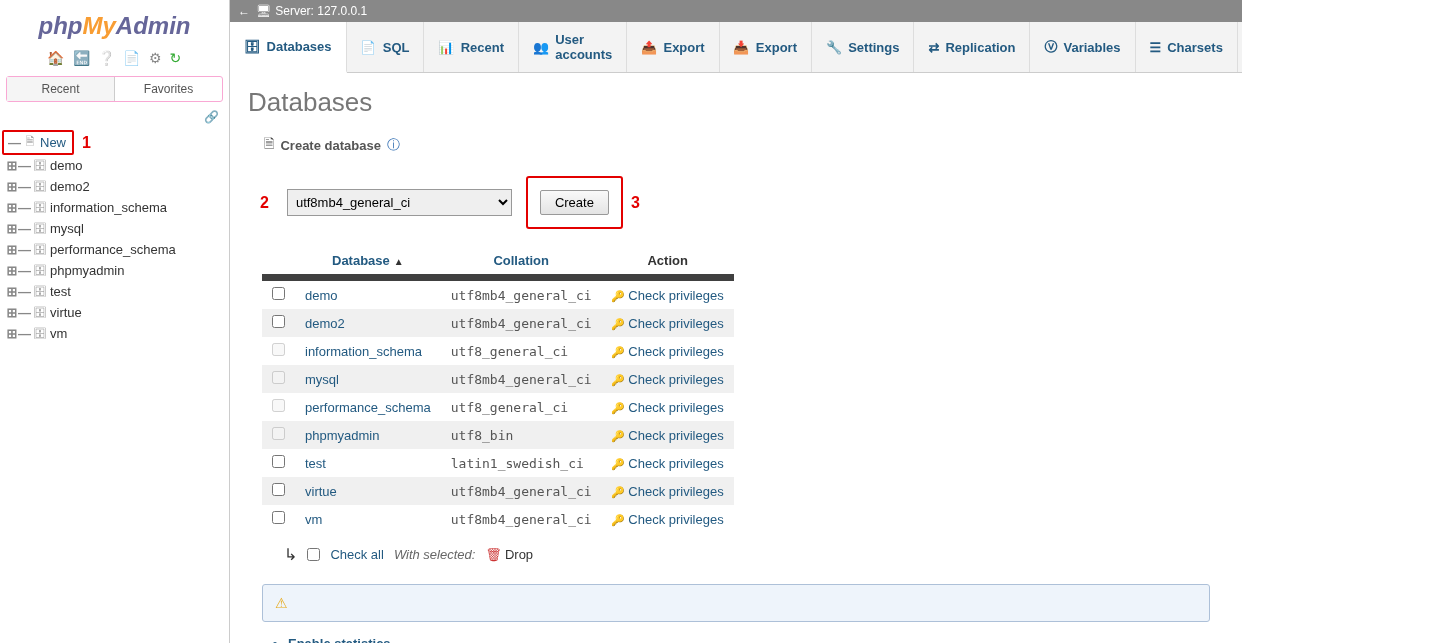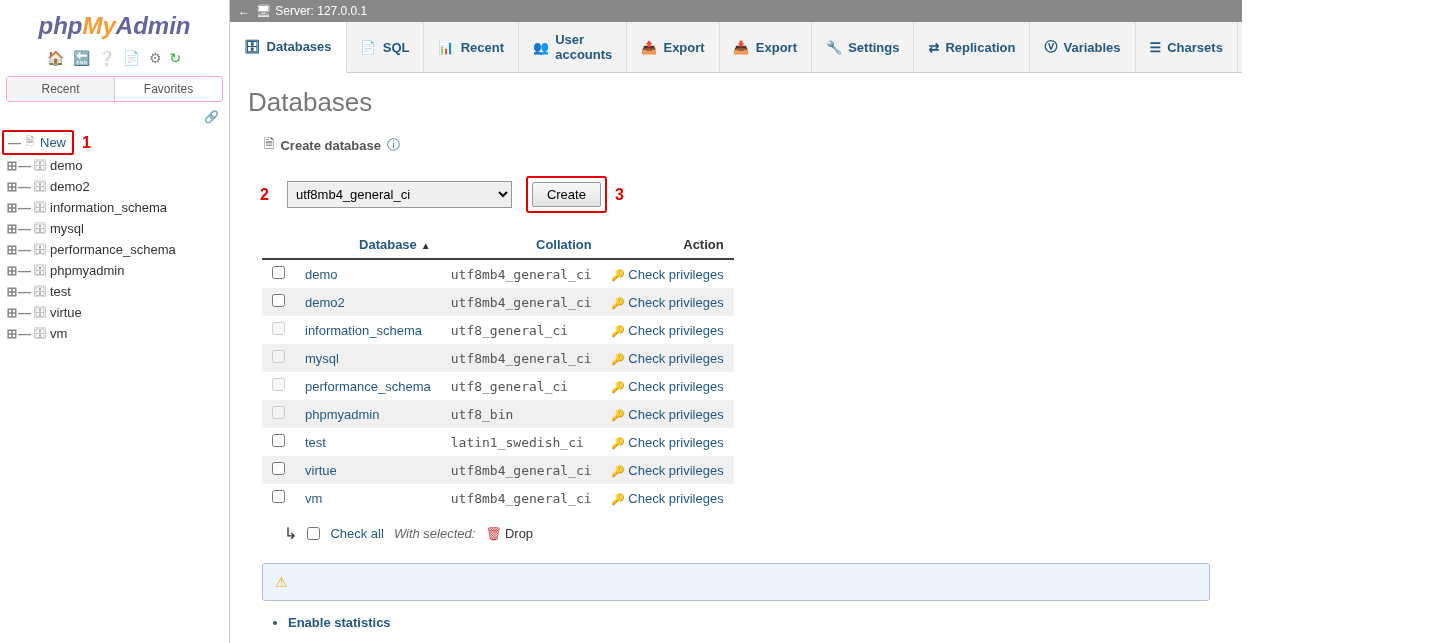--- a/index.html
+++ b/index.html
@@ -36,25 +36,25 @@
 .top-tab.active { background: #fff; border-bottom: 2px solid #fff; margin-bottom: -1px; color: #235a81; }
 .top-tab .ticon { margin-right: 6px; font-size: 13px; }
 .content { padding: 14px 18px; overflow: auto; flex: 1; }
 h1.page-title { font-size: 26px; font-weight: normal; color: #777; margin-bottom: 16px; }
 .create-db-label { display: flex; align-items: center; margin-left: 16px; margin-bottom: 20px; }
 .create-db-label .ic { margin-right: 6px; }
 .create-db-label .txt { font-weight: bold; color: #555; margin-right: 6px; }
 .create-row { display: flex; align-items: center; margin-bottom: 18px; margin-left: 4px; }
 .dbname-input { width: 180px; padding: 5px 6px; font-size: 13px; border: 2px solid #e30000; border-radius: 2px; }
 .collation-select { width: 225px; padding: 4px; margin-left: 10px; font-size: 13px; border: 1px solid #999; }
-.create-btn-wrap { margin-left: 14px; border: 2px solid #e30000; border-radius: 3px; padding: 4px; }
+.create-btn-wrap { margin-left: 14px; border: 2px solid #e30000; border-radius: 3px; padding: 12px; }
 .create-btn { padding: 4px 14px; font-size: 13px; background: linear-gradient(#f9f9f9,#e4e4e4); border: 1px solid #999; border-radius: 2px; cursor: pointer; }
 
 .db-table { border-collapse: collapse; margin-left: 14px; }
-.db-table th { text-align: right; padding: 6px 10px; font-size: 13px; color: #235a81; border-bottom: 2px solid #404040; }
+.db-table th { text-align: center; padding: 6px 10px; font-size: 13px; color: #235a81; border-bottom: 7px solid #404040; }
 .db-table th.action { color: #333; font-weight: bold; }
 .db-table td { padding: 6px 10px; font-size: 13px; }
 .db-table tr:nth-child(even) td { background: #f0f0f0; }
 .db-link { color: #235a81; text-decoration: none; cursor: pointer; }
 .mono { font-family: monospace; font-size: 12px; color: #555; }
 .priv { color: #235a81; cursor: pointer; }
 .priv .pic { color: #888; margin-right: 3px; font-size: 11px; }
 .sort-icon { color: #333; font-size: 10px; margin-left: 4px; }
 .chk { }
 .total-row { font-weight: bold; padding: 8px 12px 4px 18px; font-size: 13px; }

